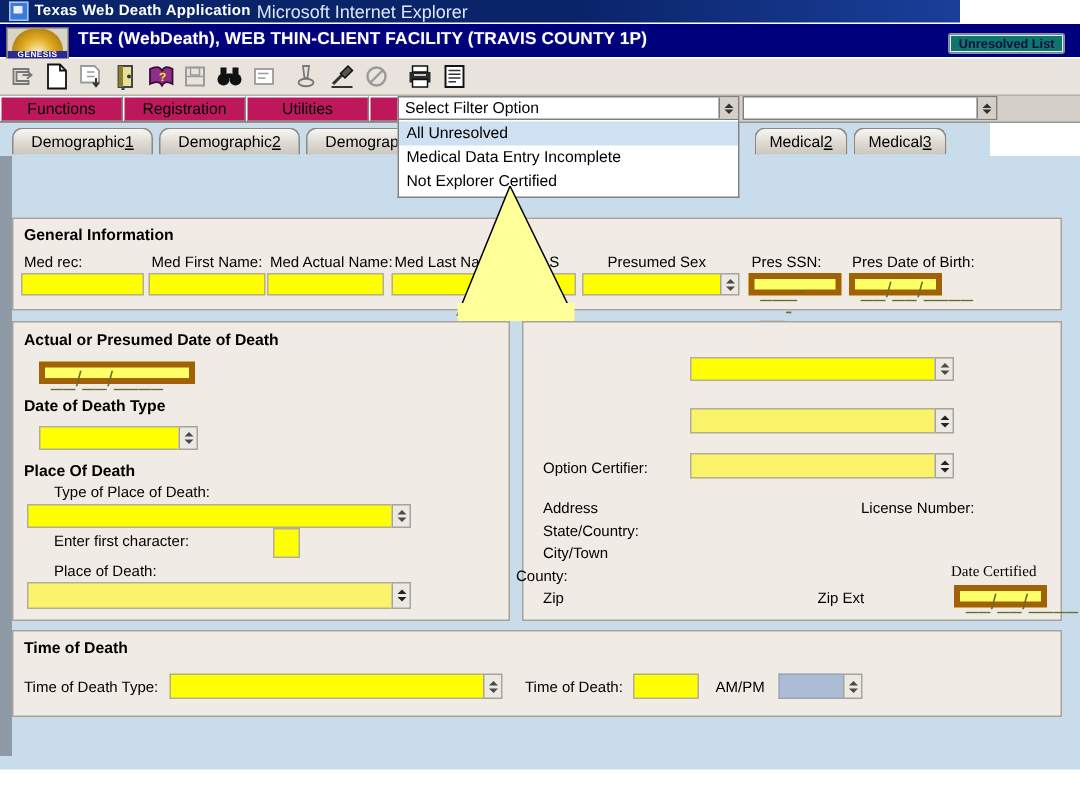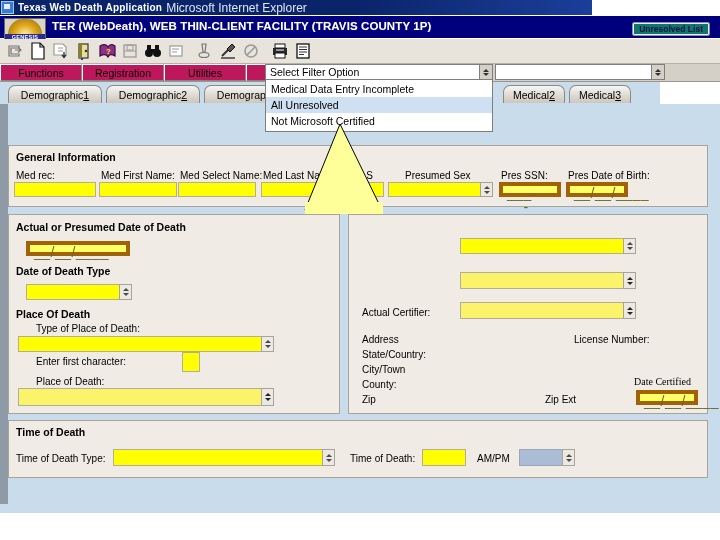--- a/index.html
+++ b/index.html
@@ -7,23 +7,23 @@
     width:720px;height:540px;overflow:hidden;
     background:#ffffff;
     font-family:"Liberation Sans", sans-serif;
     font-size:11px;
     -webkit-font-smoothing:none;
   }
   #app{position:relative;width:720px;height:540px;}
 
   
   .titlebar{
-    position:absolute;left:0;top:0;width:592px;height:15px;
+    position:absolute;left:0;top:0;width:640px;height:15px;
     background:linear-gradient(to right,#0a246a 0%,#0a246a 60%,#1a3f9a 100%);
-    display:flex;align-items:center;gap:4px;padding-left:1px;box-sizing:border-box;
+    display:flex;align-items:center;gap:4px;padding-left:6px;box-sizing:border-box;
   }
   .tb-icon{
     width:11px;height:11px;background:#3b7ad9;border:1px solid #9fc6f5;
     position:relative;flex:none;
   }
   .tb-icon:after{
     content:"";position:absolute;left:2px;top:2px;width:6px;height:5px;
     background:#e8eef8;
   }
   .tb-title{color:#ffffff;font-weight:bold;font-size:10px;letter-spacing:.2px;white-space:nowrap;}
@@ -321,23 +321,23 @@
 
   <div class="combo-wrap">
     <div class="combo-box">
       <span class="combo-text">Select Filter Option</span>
       <span class="spin">
           <i class="up"></i>
           <i class="dn"></i>
         </span>
     </div>
     <div class="combo-list">
+      <div class="combo-opt sel">All Unresolved</div>
       <div class="combo-opt">Medical Data Entry Incomplete</div>
-      <div class="combo-opt sel">All Unresolved</div>
-      <div class="combo-opt">Not Microsoft Certified</div>
+      <div class="combo-opt">Not Explorer Certified</div>
     </div>
   </div>
 
   <div class="tabstrip">
     <div class="tab" style="left:8px;width:94px;">Demographic <u>1</u></div>
     <div class="tab" style="left:106px;width:94px;">Demographic <u>2</u></div>
     <div class="tab" style="left:204px;width:94px;">Demographic <u>3</u></div>
     <div class="tab" style="left:503px;width:62px;">Medical <u>2</u></div>
     <div class="tab" style="left:569px;width:62px;">Medical <u>3</u></div>
   </div>
@@ -348,21 +348,21 @@
 
     <div class="panel" style="left:8px;top:41px;width:700px;height:62px;"></div>
     <div class="panel-title" style="left:16px;top:47px;">General Information</div>
 
     <div class="lbl" style="left:16px;top:66px;">Med rec:</div>
     <div class="fld" style="left:14px;top:78px;width:82px;height:15px;"></div>
 
     <div class="lbl" style="left:101px;top:66px;">Med First Name:</div>
     <div class="fld" style="left:99px;top:78px;width:78px;height:15px;"></div>
 
-    <div class="lbl" style="left:180px;top:66px;">Med Select Name:</div>
+    <div class="lbl" style="left:180px;top:66px;">Med Actual Name:</div>
     <div class="fld" style="left:178px;top:78px;width:78px;height:15px;"></div>
 
     <div class="lbl" style="left:263px;top:66px;">Med Last Name:</div>
     <div class="fld" style="left:261px;top:78px;width:78px;height:15px;"></div>
 
     <div class="lbl" style="left:344px;top:66px;">Med S</div>
     <div class="fld" style="left:342px;top:78px;width:42px;height:15px;"></div>
 
     <div class="lbl" style="left:405px;top:66px;">Presumed Sex</div>
     <div class="combo-fld" style="left:388px;top:78px;width:105px;height:15px;">
@@ -427,33 +427,33 @@
     </div>
 
     <div class="combo-fld" style="left:460px;top:168px;width:176px;height:17px;">
       <span class="inner pale"></span>
       <span class="btn boxed">
           <i class="up"></i>
           <i class="dn"></i>
         </span>
     </div>
 
-    <div class="lbl" style="left:362px;top:203px;">Actual Certifier:</div>
+    <div class="lbl" style="left:362px;top:203px;">Option Certifier:</div>
     <div class="combo-fld" style="left:460px;top:198px;width:176px;height:17px;">
       <span class="inner pale"></span>
       <span class="btn boxed">
           <i class="up"></i>
           <i class="dn"></i>
         </span>
     </div>
 
     <div class="lbl" style="left:362px;top:230px;">Address</div>
     <div class="lbl" style="left:362px;top:245px;">State/Country:</div>
     <div class="lbl" style="left:362px;top:260px;">City/Town</div>
-    <div class="lbl" style="left:362px;top:275px;">County:</div>
+    <div class="lbl" style="left:344px;top:275px;">County:</div>
     <div class="lbl" style="left:362px;top:290px;">Zip</div>
 
     <div class="lbl" style="left:574px;top:230px;">License Number:</div>
     <div class="lbl" style="left:545px;top:290px;">Zip Ext</div>
     <div class="lbl" style="left:634px;top:272px;font-family:Liberation Serif, serif;">Date Certified</div>
     <div class="fld mask" style="left:636px;top:286px;width:62px;height:15px;">__/__/____</div>
 
     <div class="panel" style="left:8px;top:316px;width:700px;height:58px;"></div>
     <div class="panel-title" style="left:16px;top:322px;">Time of Death</div>
 

